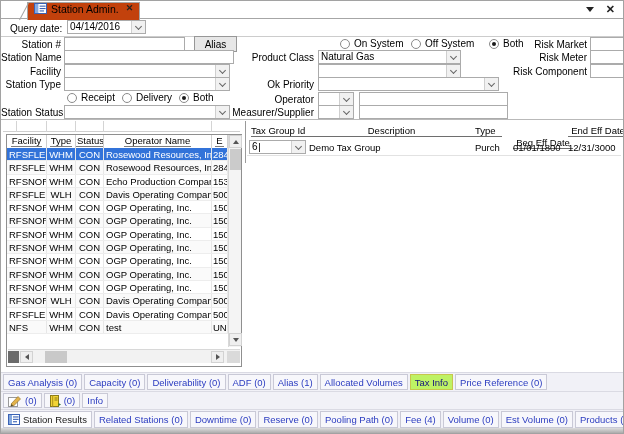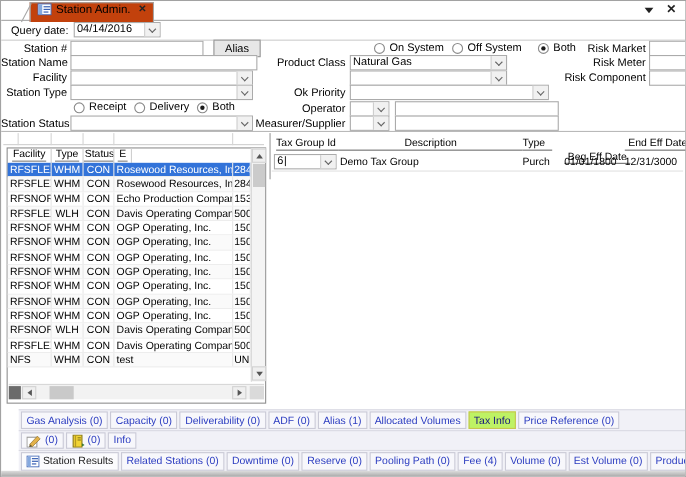--- a/index.html
+++ b/index.html
@@ -63,21 +63,21 @@
   .hthumb{position:absolute;left:37px;top:1px;width:22px;height:12px;background:#C9C9C9;}
   .corner{position:absolute;right:0;top:1px;width:13px;height:12px;background:#DADADA;}
 
   
   .vline{position:absolute;width:1px;background:#9A9A9A;}
   .taxhead{position:absolute;font-size:9.5px;line-height:11px;text-align:center;white-space:nowrap;border-bottom:1px solid #6E6E6E;overflow:hidden;}
   .taxcell{position:absolute;font-size:9.5px;line-height:13px;white-space:nowrap;}
   .caretline{width:1px;height:9px;background:#333;display:inline-block;margin-left:1px;vertical-align:middle;}
 
   
-  .tstrip{position:absolute;left:16px;right:0;display:flex;gap:2px;align-items:stretch;background:#F1F1F7;
+  .tstrip{position:absolute;left:0;right:0;display:flex;gap:2px;align-items:stretch;background:#F1F1F7;
           border-top:1px solid #DADAE3;padding:1px 0 1px 2px;overflow:hidden;}
   .tab{display:flex;align-items:center;gap:3px;border:1px solid #C9C9D6;background:#F7F7FB;color:#2B3CC0;
        padding:0 4px;font-size:9.5px;white-space:nowrap;cursor:default;}
   .tab.active{background:#bef264;color:#13137E;border-color:#C6C64D;}
   .tab.dark{color:#1A1A1A;background:#FBFBFD;}
 
   .bottomband{position:absolute;left:0;right:0;bottom:0;height:5px;background:linear-gradient(#DDDDDD,#ACACAC);}
   svg{display:block;}
 </style>
 </head>
@@ -228,20 +228,21 @@
       <i style="left:72px;"></i>
       <i style="left:100px;"></i>
       <i style="left:208px;"></i>
   </div>
 
   <div class="gridframe">
     <div class="ghead">
       <span class="h cf"><b>Facility</b></span>
       <span class="h ct"><b>Type</b></span>
       <span class="h cs"><b>Status</b></span>
+      <span class="h co"><b>Operator Name</b></span>
       <span class="h ce"><b>E</b></span>
     </div>
 
     <div class="grid-rows">
 
         <div class="grow selected">
           <span class="c cf">RFSFLEX</span>
           <span class="c ct">WHM</span>
           <span class="c cs">CON</span>
           <span class="c co">Rosewood Resources, In</span>

